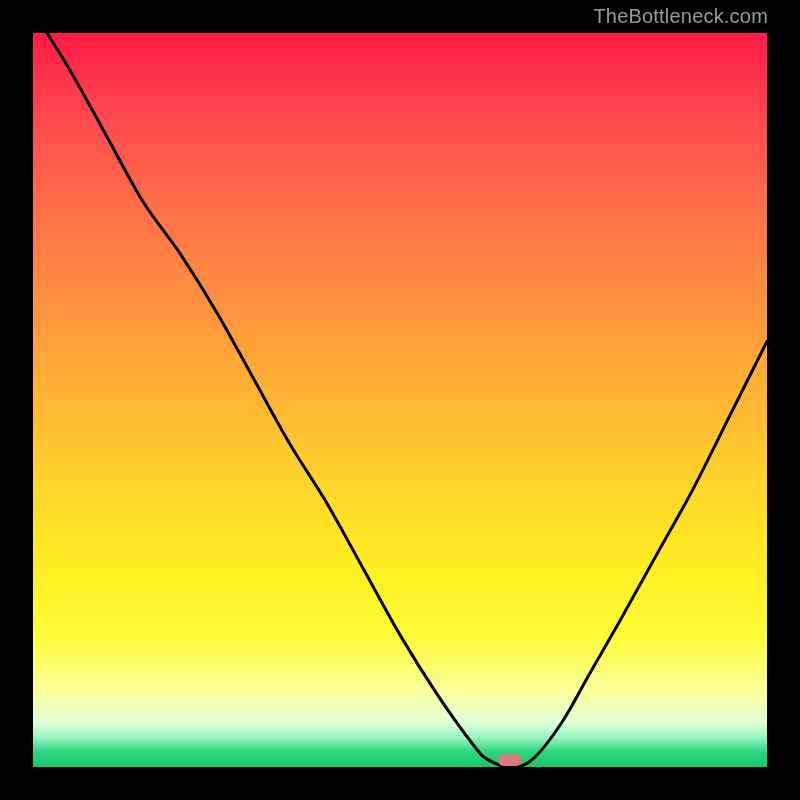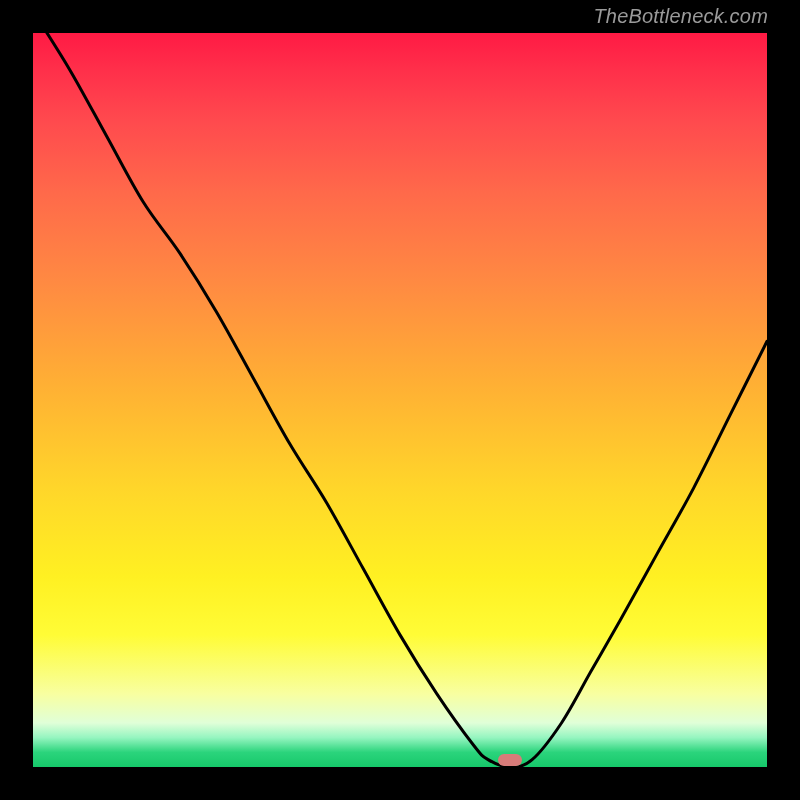--- a/index.html
+++ b/index.html
@@ -7,21 +7,20 @@
     padding: 0;
     width: 800px;
     height: 800px;
     background: #000000;
     overflow: hidden;
   }
   .chart-container {
     position: relative;
     width: 800px;
     height: 800px;
-    font-style: italic;
   }
   .plot-area {
     position: absolute;
     left: 33px;
     top: 33px;
     width: 734px;
     height: 734px;
     overflow: hidden;
   }
   .gradient-bg {

